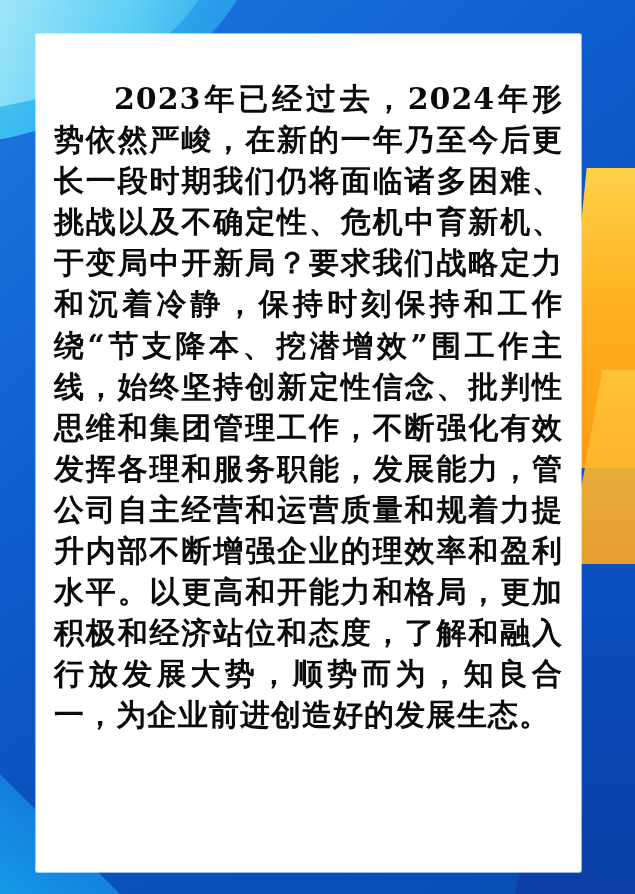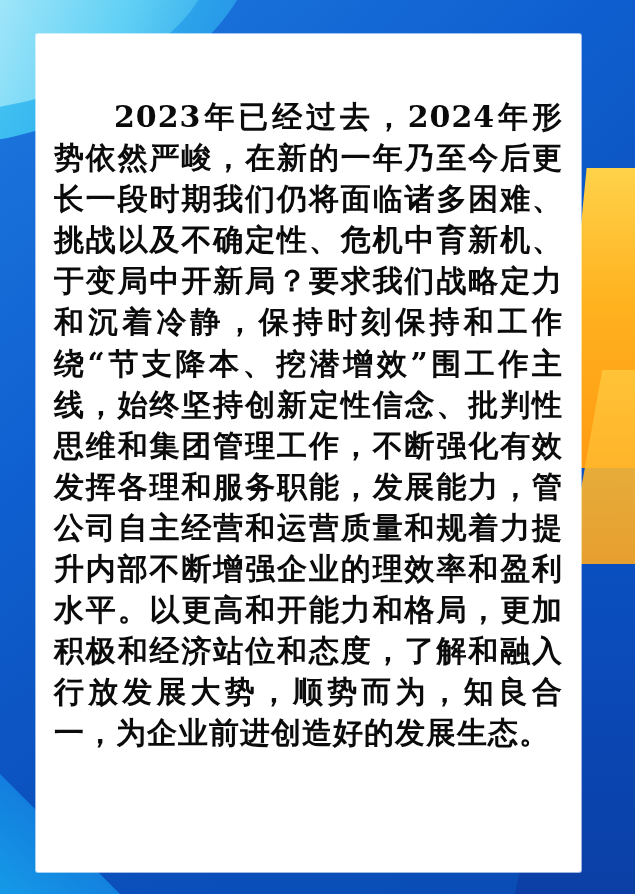--- a/index.html
+++ b/index.html
@@ -97,21 +97,21 @@
     right: 54px;
     bottom: 22px;
     background: #ffffff;
     border-radius: 2px;
     box-shadow: 0 0 0 1px rgba(255,255,255,.6);
     overflow: hidden;
   }
   .paper-inner {
     position: absolute;
     inset: 0;
-    padding: 32px 18px 10px 18px;
+    padding: 14px 18px 10px 18px;
     box-sizing: border-box;
     border-radius: 25px;
   }
   .body-text {
     font-family: "DejaVu Serif", "Liberation Serif", serif;
     font-weight: 700;
     font-size: 30px;
     line-height: 1.37;
     letter-spacing: 1px;
     color: #0b0b0b;

